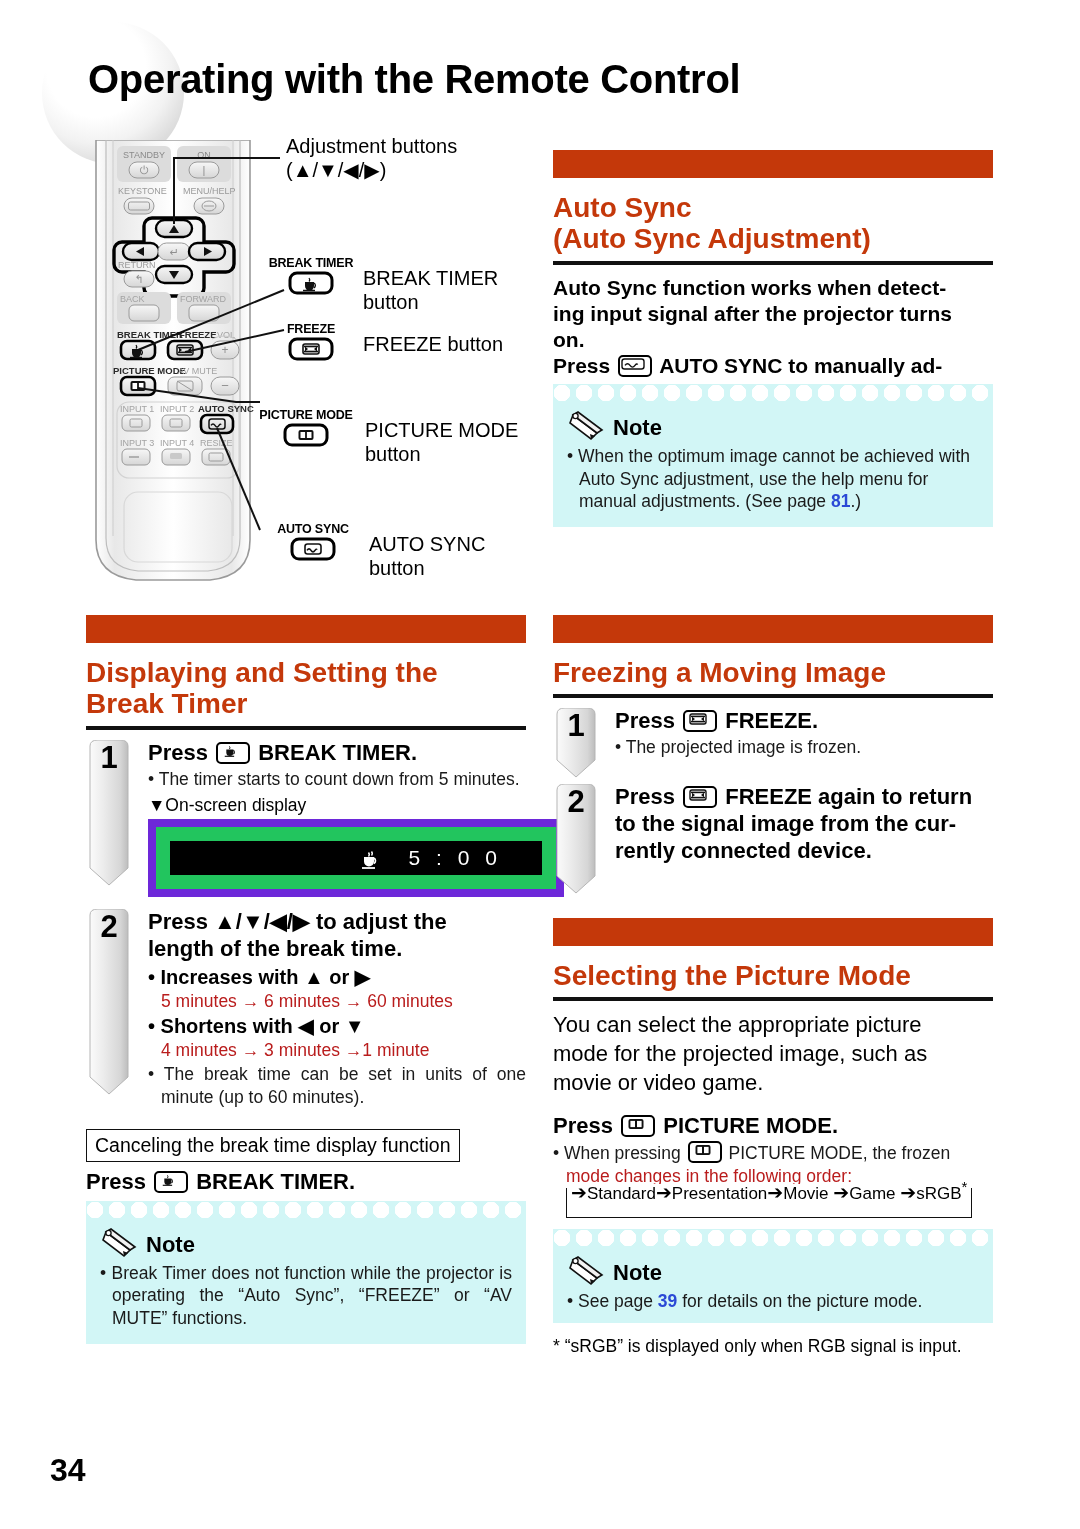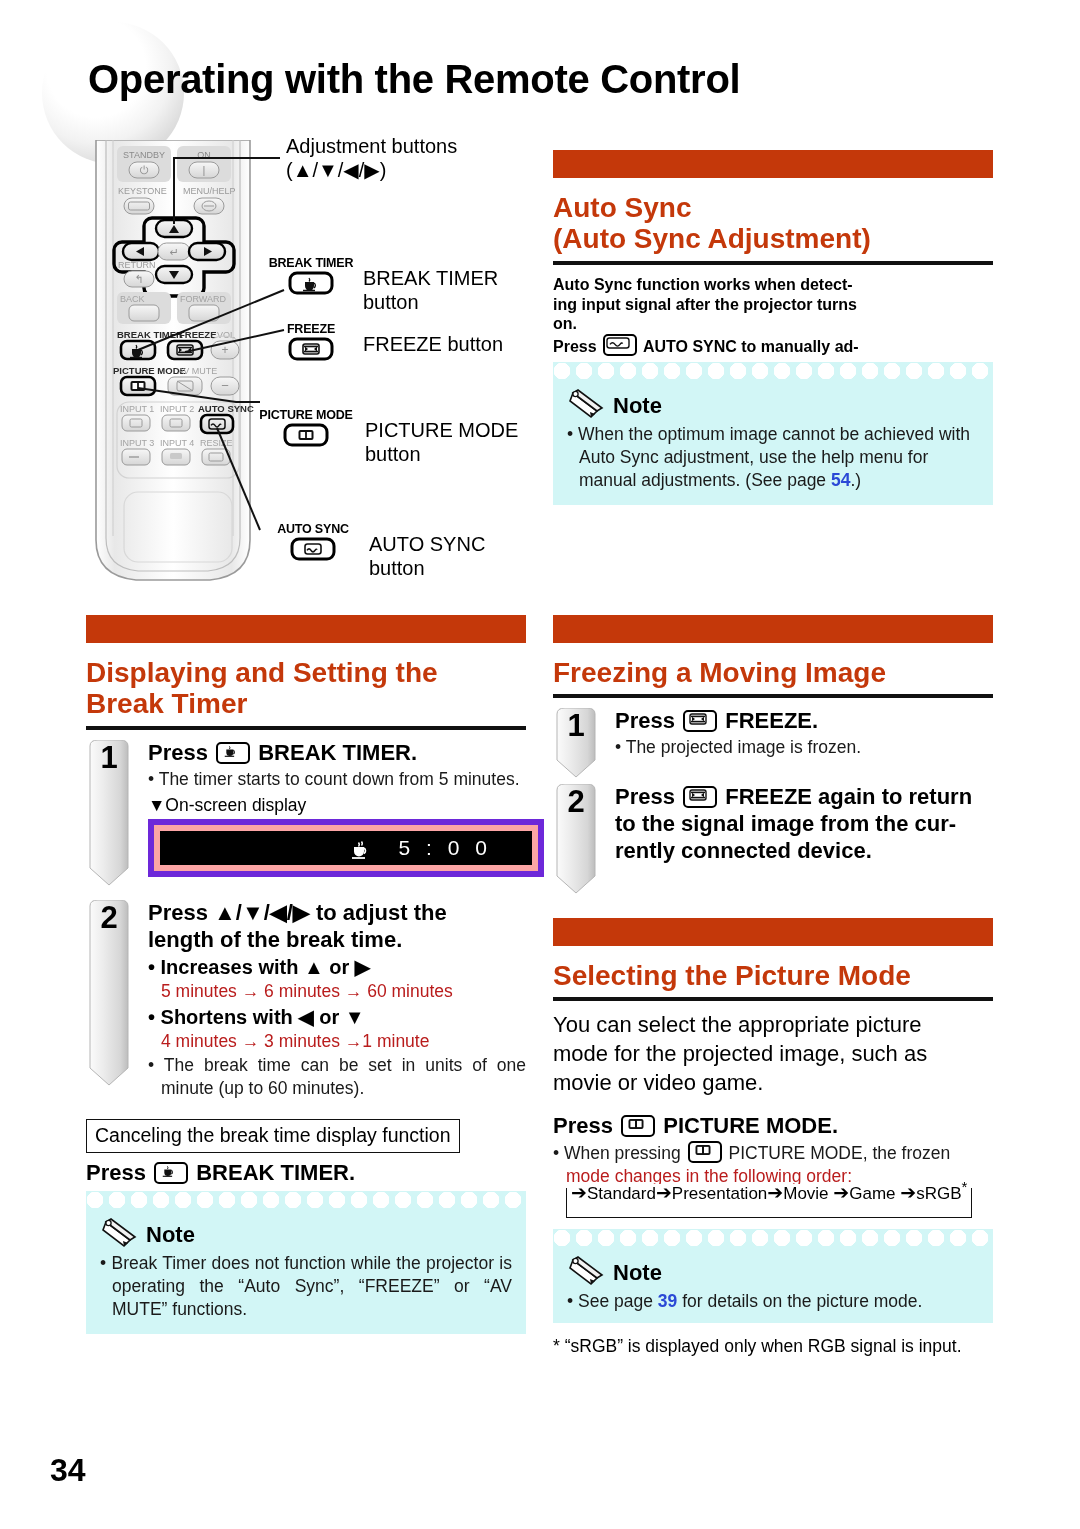--- a/index.html
+++ b/index.html
@@ -29,21 +29,21 @@
   .orange-bar{height:28px;background:#c4380a;width:100%;}
   .sec-title{
     color:#c4380a;font-size:28px;font-weight:bold;line-height:1.12;
     margin:14px 0 6px 0;letter-spacing:0px;
   }
   .sec-title.justify{ text-align:justify; }
   .sec-title.justify > span{display:inline-block;width:100%;}
   .rule{height:4px;background:#111;width:100%;margin-bottom:10px;}
 
   
-  .body-bold{font-size:16px;font-weight:bold;line-height:1.24;text-align:justify;}
+  .body-bold{font-size:21px;font-weight:bold;line-height:1.24;text-align:justify;}
   .body-reg{font-size:22px;line-height:1.3;}
 
   
   .note{
     position:relative;background:#d2f6f6;padding:30px 14px 14px 14px;margin-top:14px;
   }
   .note::before{
     content:"";position:absolute;left:0;right:0;top:-9px;height:18px;
     background-image:radial-gradient(circle at 9px 9px, #ffffff 8.2px, #d2f6f6 8.5px);
     background-size:22px 18px;background-repeat:repeat-x;
@@ -72,21 +72,21 @@
   .step-head.justify{text-align:justify;}
   .bullets{margin:1px 0 0 0;padding:0;list-style:none;}
   .bullets li{font-size:17.5px;line-height:1.3;color:#1a1a1a;text-indent:-13px;padding-left:13px;text-align:justify;}
   .bullets li::before{content:"\2022  ";}
   .bullets li.b-bold{font-size:20px;font-weight:bold;color:#000;text-align:left;}
   .sub-line{font-size:17.5px;line-height:1.3;color:#b91c1c;padding-left:13px;}
 
   
   .osd-cap{font-size:17.5px;line-height:1.3;margin-top:4px;}
   .osd{
-    margin-top:2px;border:6px solid #6d28d9;background:#fca5a5;padding:6px;width:372px;
+    margin-top:2px;border:8px solid #6d28d9;background:#22c55e;padding:14px;width:372px;
   }
   .osd-inner{
     background:#000;color:#fff;height:34px;display:flex;align-items:center;
     justify-content:flex-end;gap:24px;padding-right:40px;
     font-size:21px;letter-spacing:5px;
   }
 
   
   .cancel-box{
     border:1.6px solid #111;display:inline-block;padding:4px 8px 5px 8px;
@@ -386,21 +386,21 @@
       <div class="note-hd">
         <svg class="pencil" viewBox="0 0 44 30">
           <path d="M6 4 L30 22 L24 28 L3 12 Z" fill="#fff" stroke="#111" stroke-width="1.6"></path>
           <path d="M6 4 L11 1 L35 19 L30 22 Z" fill="#f2f2f2" stroke="#111" stroke-width="1.6"></path>
           <path d="M24 28 L23 23 L28 25 Z" fill="#111"></path>
           <circle cx="8.5" cy="5" r="2.6" fill="#fff" stroke="#111" stroke-width="1.3"></circle>
         </svg>
         <span class="note-word">Note</span>
       </div>
       <ul>
-        <li><span>When the optimum image cannot be achieved with Auto Sync adjustment, use the help menu for manual adjustments. (See page </span><span class="pagenum">54</span><span>.)</span></li>
+        <li><span>When the optimum image cannot be achieved with Auto Sync adjustment, use the help menu for manual adjustments. (See page </span><span class="pagenum">81</span><span>.)</span></li>
       </ul>
     </div>
   </div>
 
   <div class="col-left" style="top:615px;">
     <div class="orange-bar"></div>
     <div class="sec-title justify">
       <span>Displaying and Setting the</span>
       <div>Break Timer</div>
     </div>

